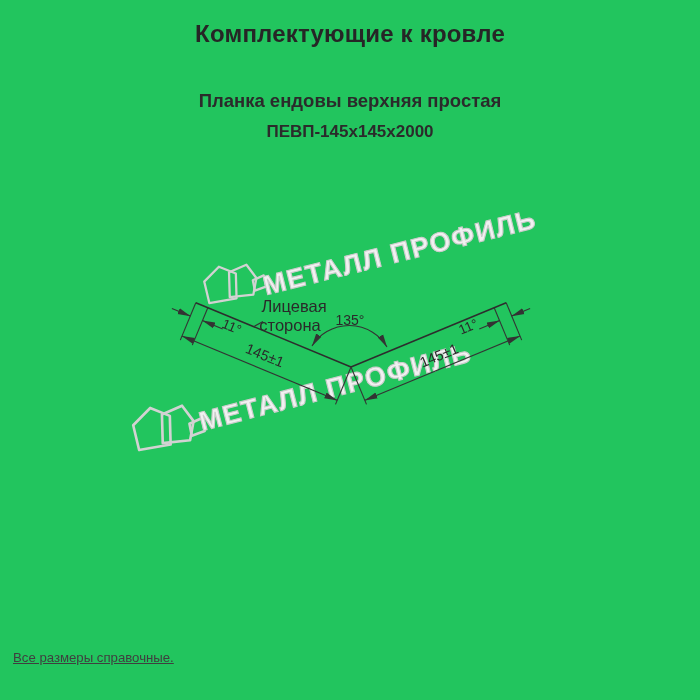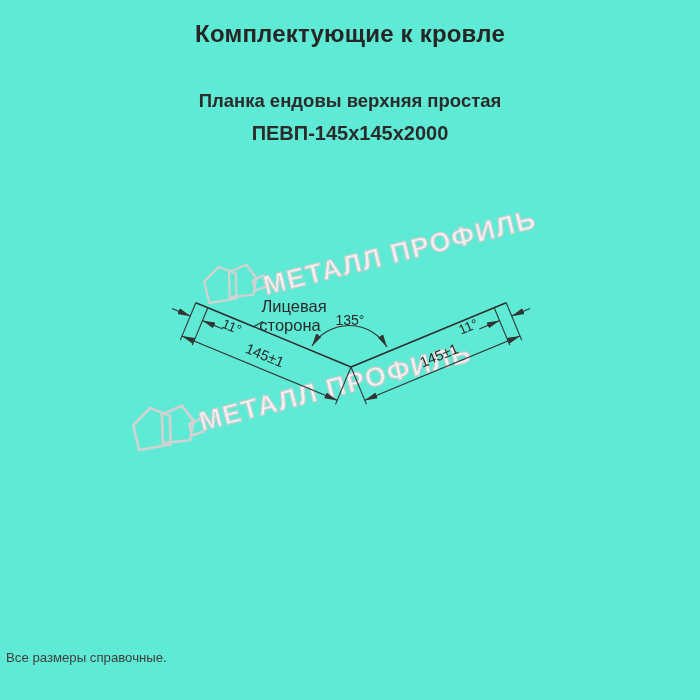--- a/index.html
+++ b/index.html
@@ -1,35 +1,35 @@
 <!DOCTYPE html>
 <html><head>
 <meta charset="utf-8">
 <style>
   html,body{margin:0;padding:0;background:#fff;}
   .page{
-    position:relative;width:700px;height:700px;background:#5eead4;overflow:hidden;
+    position:relative;width:700px;height:700px;background:#22c55e;overflow:hidden;
     font-family:"Liberation Sans",sans-serif;color:#2b2b2b;
   }
   .page-title{
     position:absolute;left:0;right:0;top:20px;text-align:center;
     font-size:24px;font-weight:bold;color:#262626;letter-spacing:0.2px;
   }
   .product-name{
     position:absolute;left:0;right:0;top:90px;text-align:center;
     font-size:18.5px;font-weight:bold;color:#2b2b2b;
   }
   .product-code{
     position:absolute;left:0;right:0;top:122px;text-align:center;
-    font-size:20px;font-weight:bold;color:#2b2b2b;
+    font-size:17px;font-weight:bold;color:#2b2b2b;
   }
   .drawing-svg{position:absolute;left:0;top:0;}
   .footer-notes{
-    position:absolute;left:6px;top:648px;
-    font-size:13.2px;line-height:19.5px;color:#3f3f3f;
+    position:absolute;left:13px;top:648px;
+    font-size:13.2px;line-height:19.5px;color:#3f3f3f;text-decoration:underline;
   }
   .dim-text{fill:#2a2a2a;font-family:"Liberation Sans",sans-serif;}
   .wm-text{
     font-family:"Liberation Sans",sans-serif;font-weight:bold;
     fill:#f1f1f1;stroke:#cccccc;stroke-width:1.1px;letter-spacing:1.5px;
   }
   .wm-shape{fill:none;stroke:#d2d2d2;stroke-width:2.4;stroke-linejoin:round;}
   .pline{stroke:#2d2d2d;stroke-width:1.5;fill:none;}
   .dline{stroke:#333333;stroke-width:1.1;fill:none;}
 </style>

